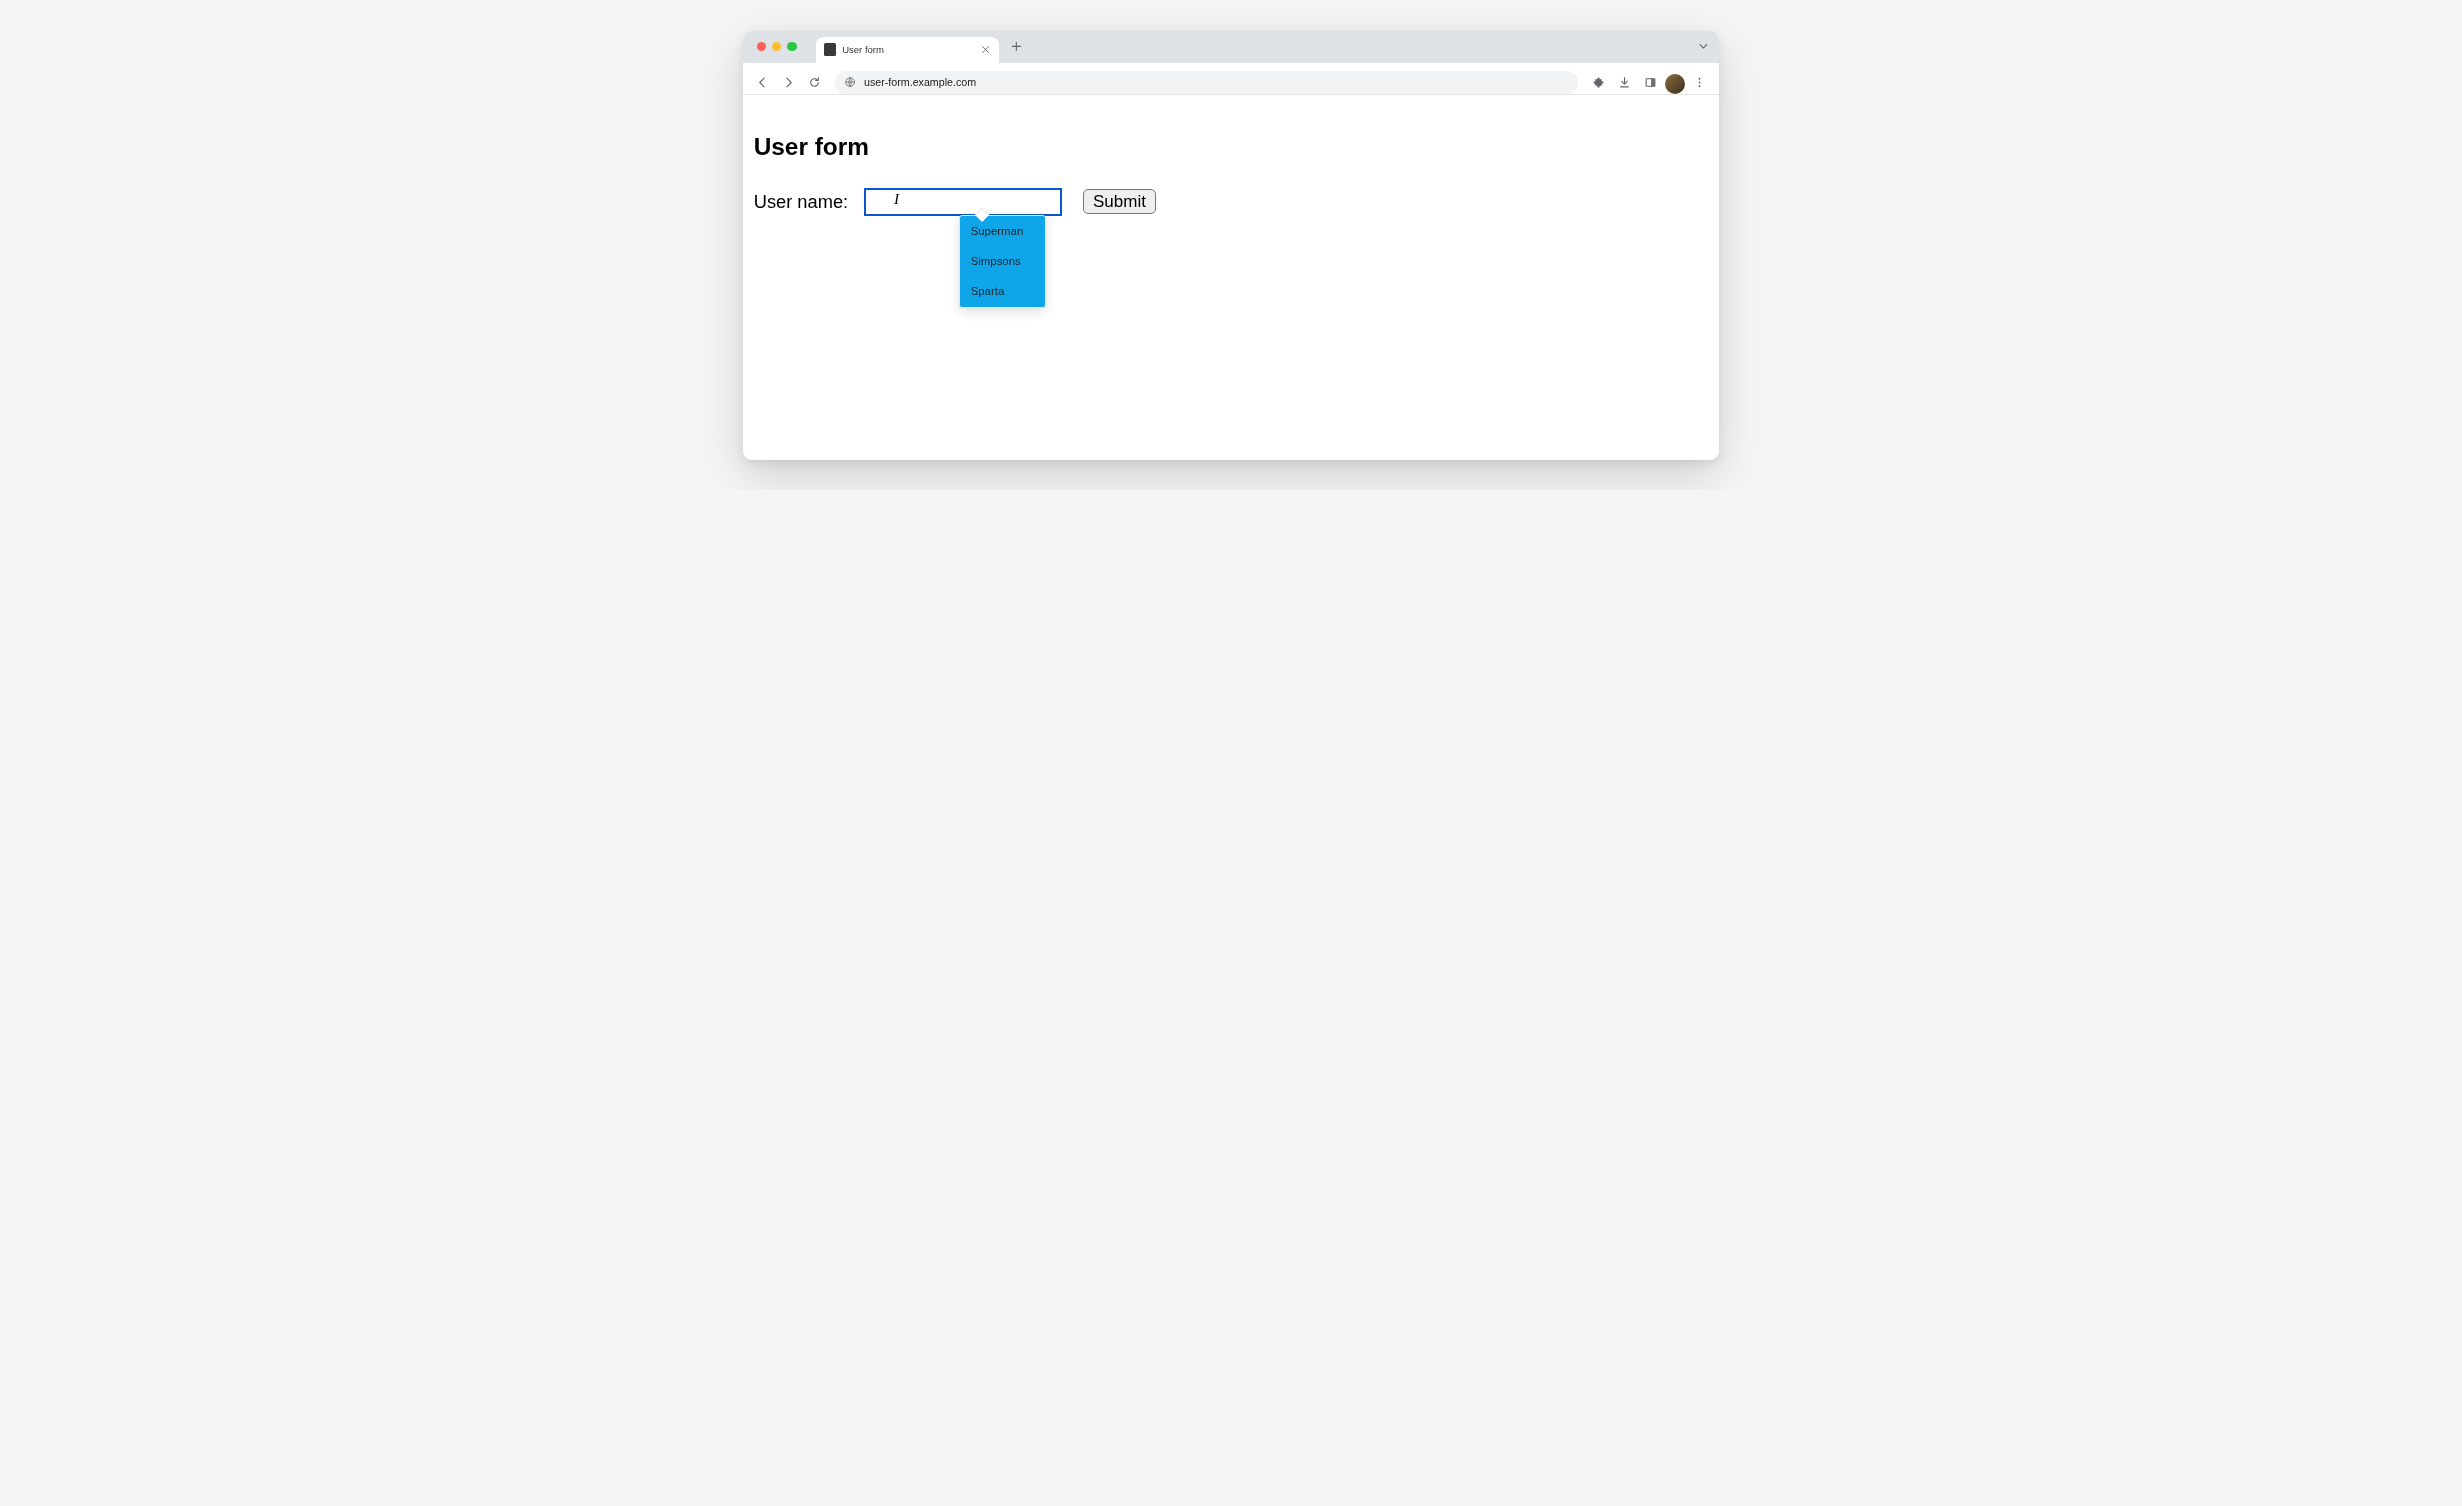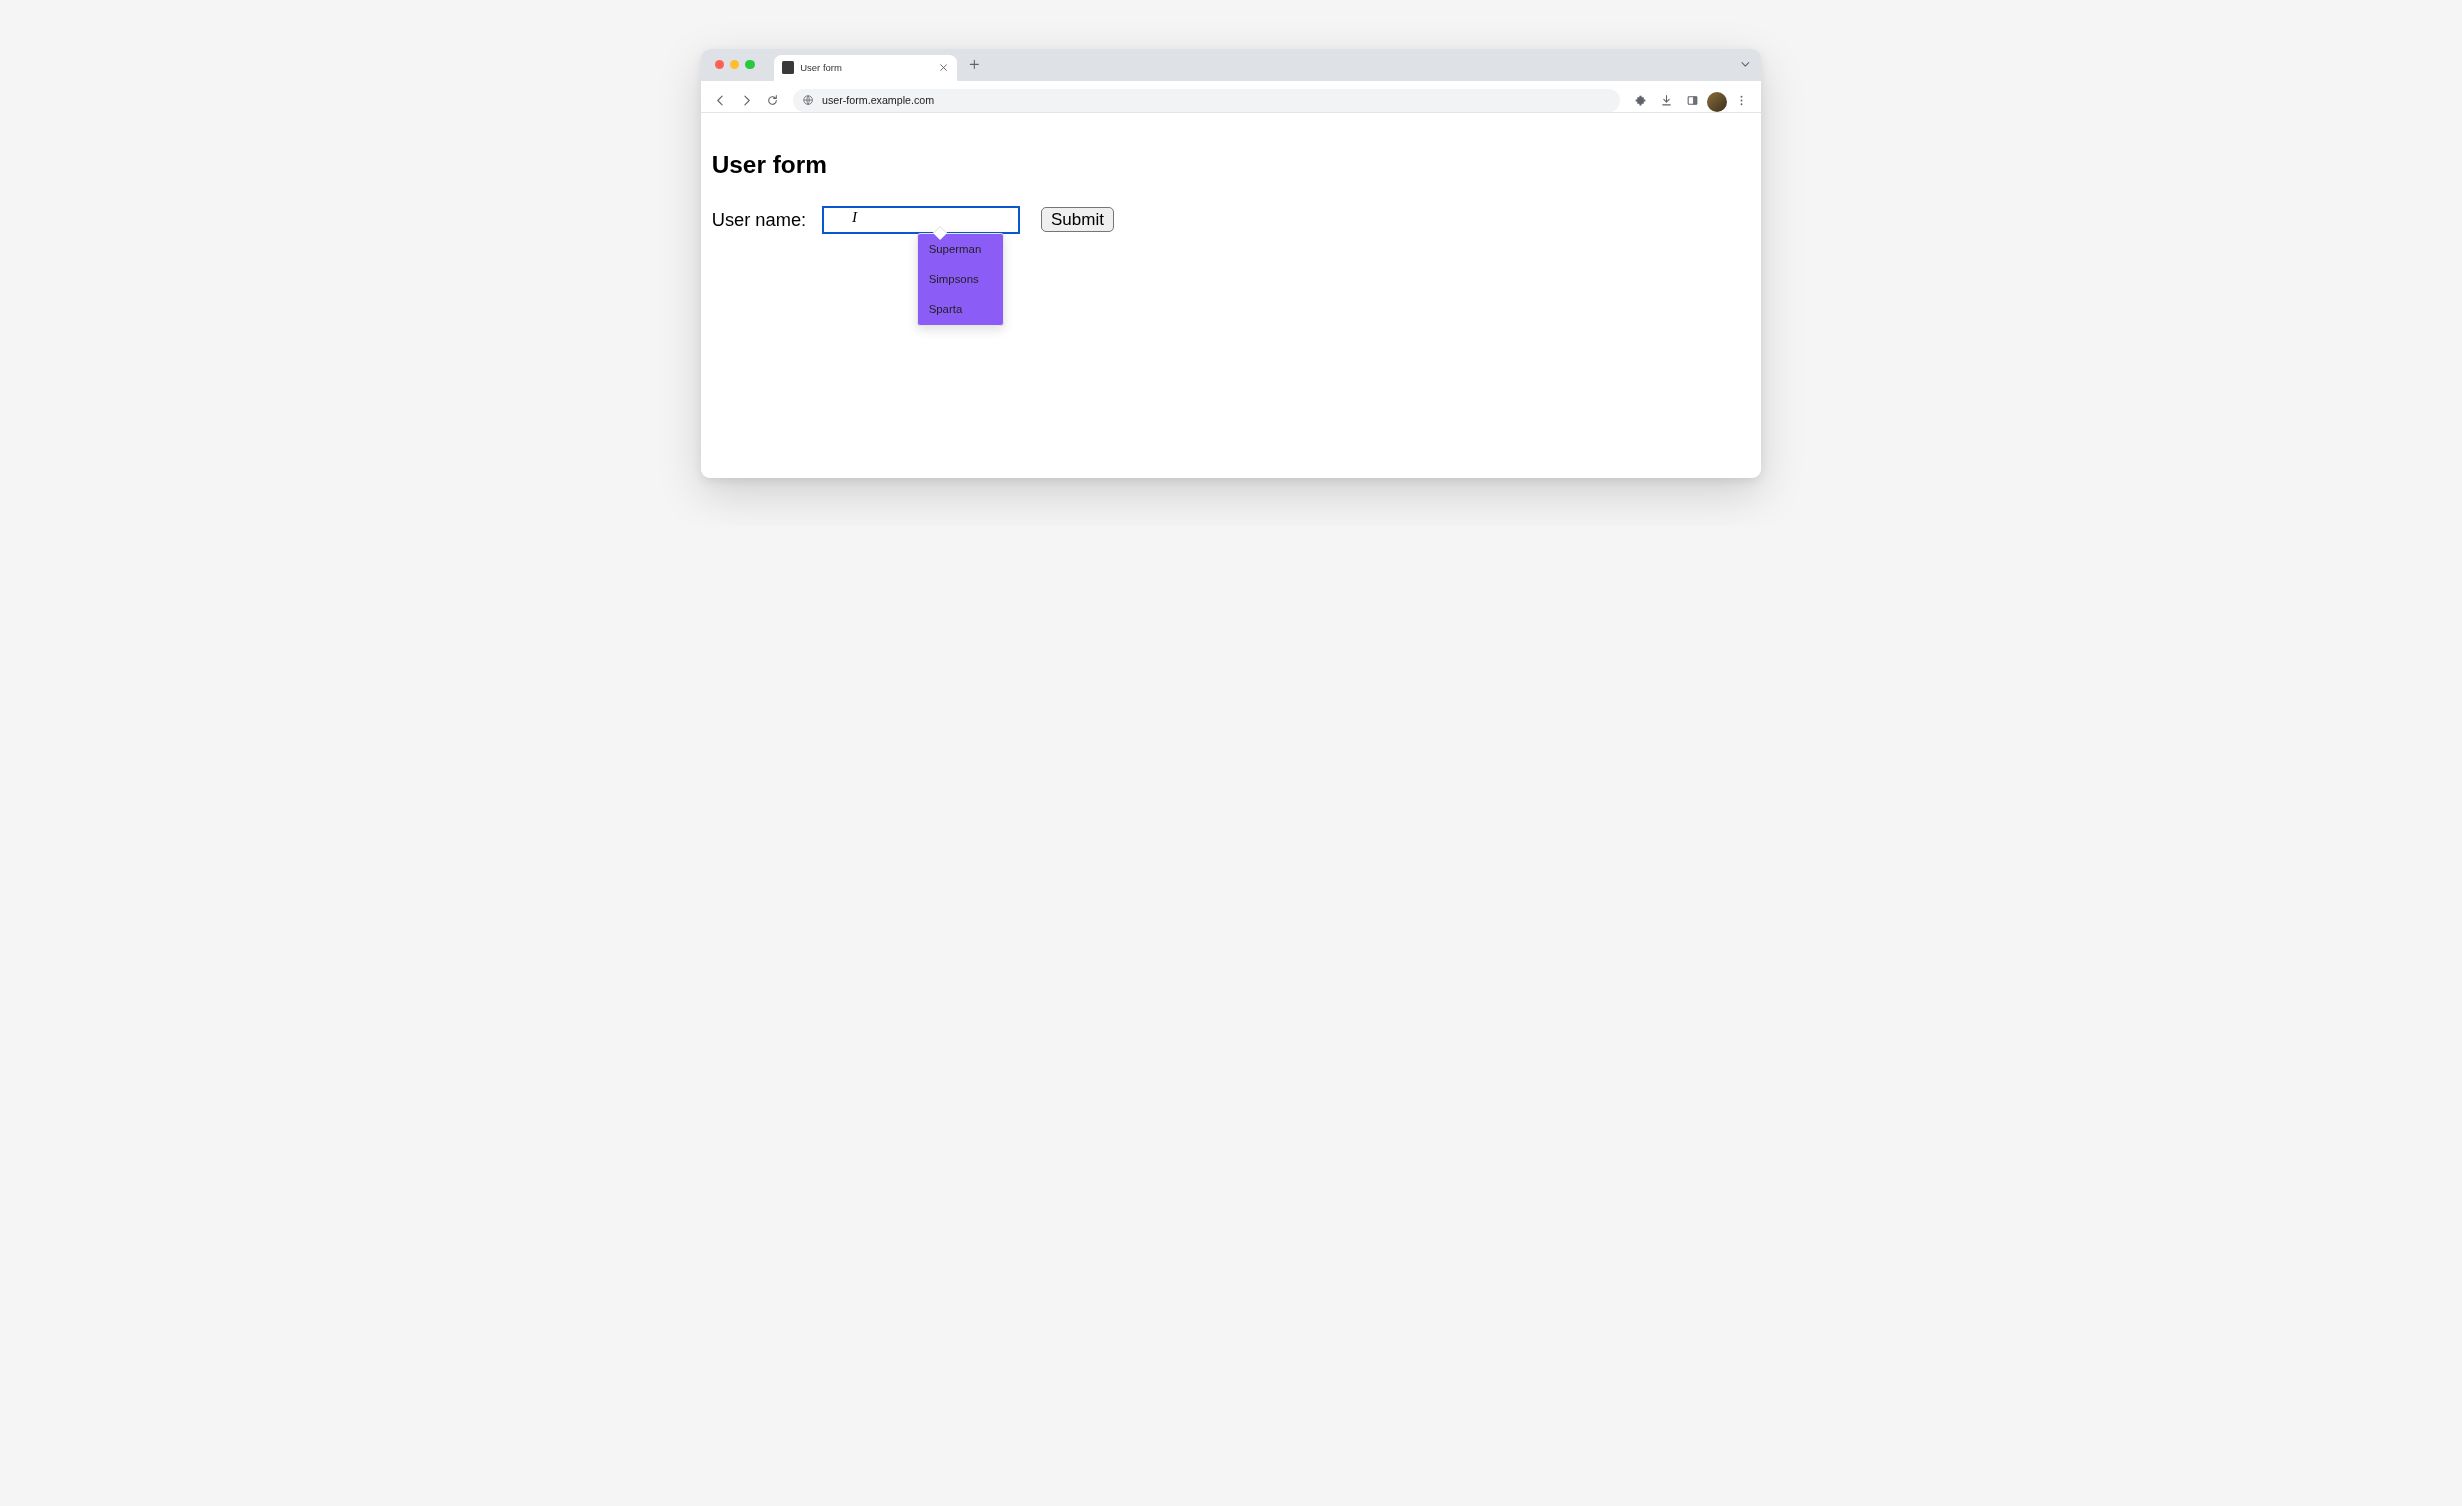--- a/index.html
+++ b/index.html
@@ -2,22 +2,22 @@
 <html style="font-size:12.2px"><head>
   <meta charset="utf-8">
   <style>
     * { margin: 0; padding: 0; box-sizing: border-box; }
     body {
       font-family: -apple-system, BlinkMacSystemFont, "Segoe UI", Helvetica, Arial, sans-serif;
       background: #f5f5f5;
       padding: 30.5px;
     }
     .browser-window {
-      width: 1060px;
-      margin: 18px auto;
+      width: 976px;
+      margin: 0 auto;
       background: #fff;
       border-radius: 9.2px;
       box-shadow: 0 15.3px 46px rgba(0,0,0,0.15), 0 3.1px 9.2px rgba(0,0,0,0.08);
       overflow: visible;
     }
     .tab-strip {
       background: #dee1e6;
       height: 32px;
       display: flex;
       align-items: flex-end;
@@ -150,21 +150,21 @@
       border: 0.8px solid #767676;
       border-radius: 5px;
       margin-left: 4.6px;
       cursor:pointer;
     }
     .autocomplete {
       position:absolute;
       left: 216px;
       top: 120px;
       width: 87px;
-      background:#8b5cf6;
+      background:#0ea5e9;
       border:0.8px solid #e6e6e6;
       border-radius:3.1px;
       box-shadow: 0 3.1px 10.7px rgba(0,0,0,0.12);
     }
     .autocomplete::before {
       content:"";
       position:absolute;
       top:-5.3px; left:17px;
       width:9.2px; height:9.2px;
       background:#fff;

